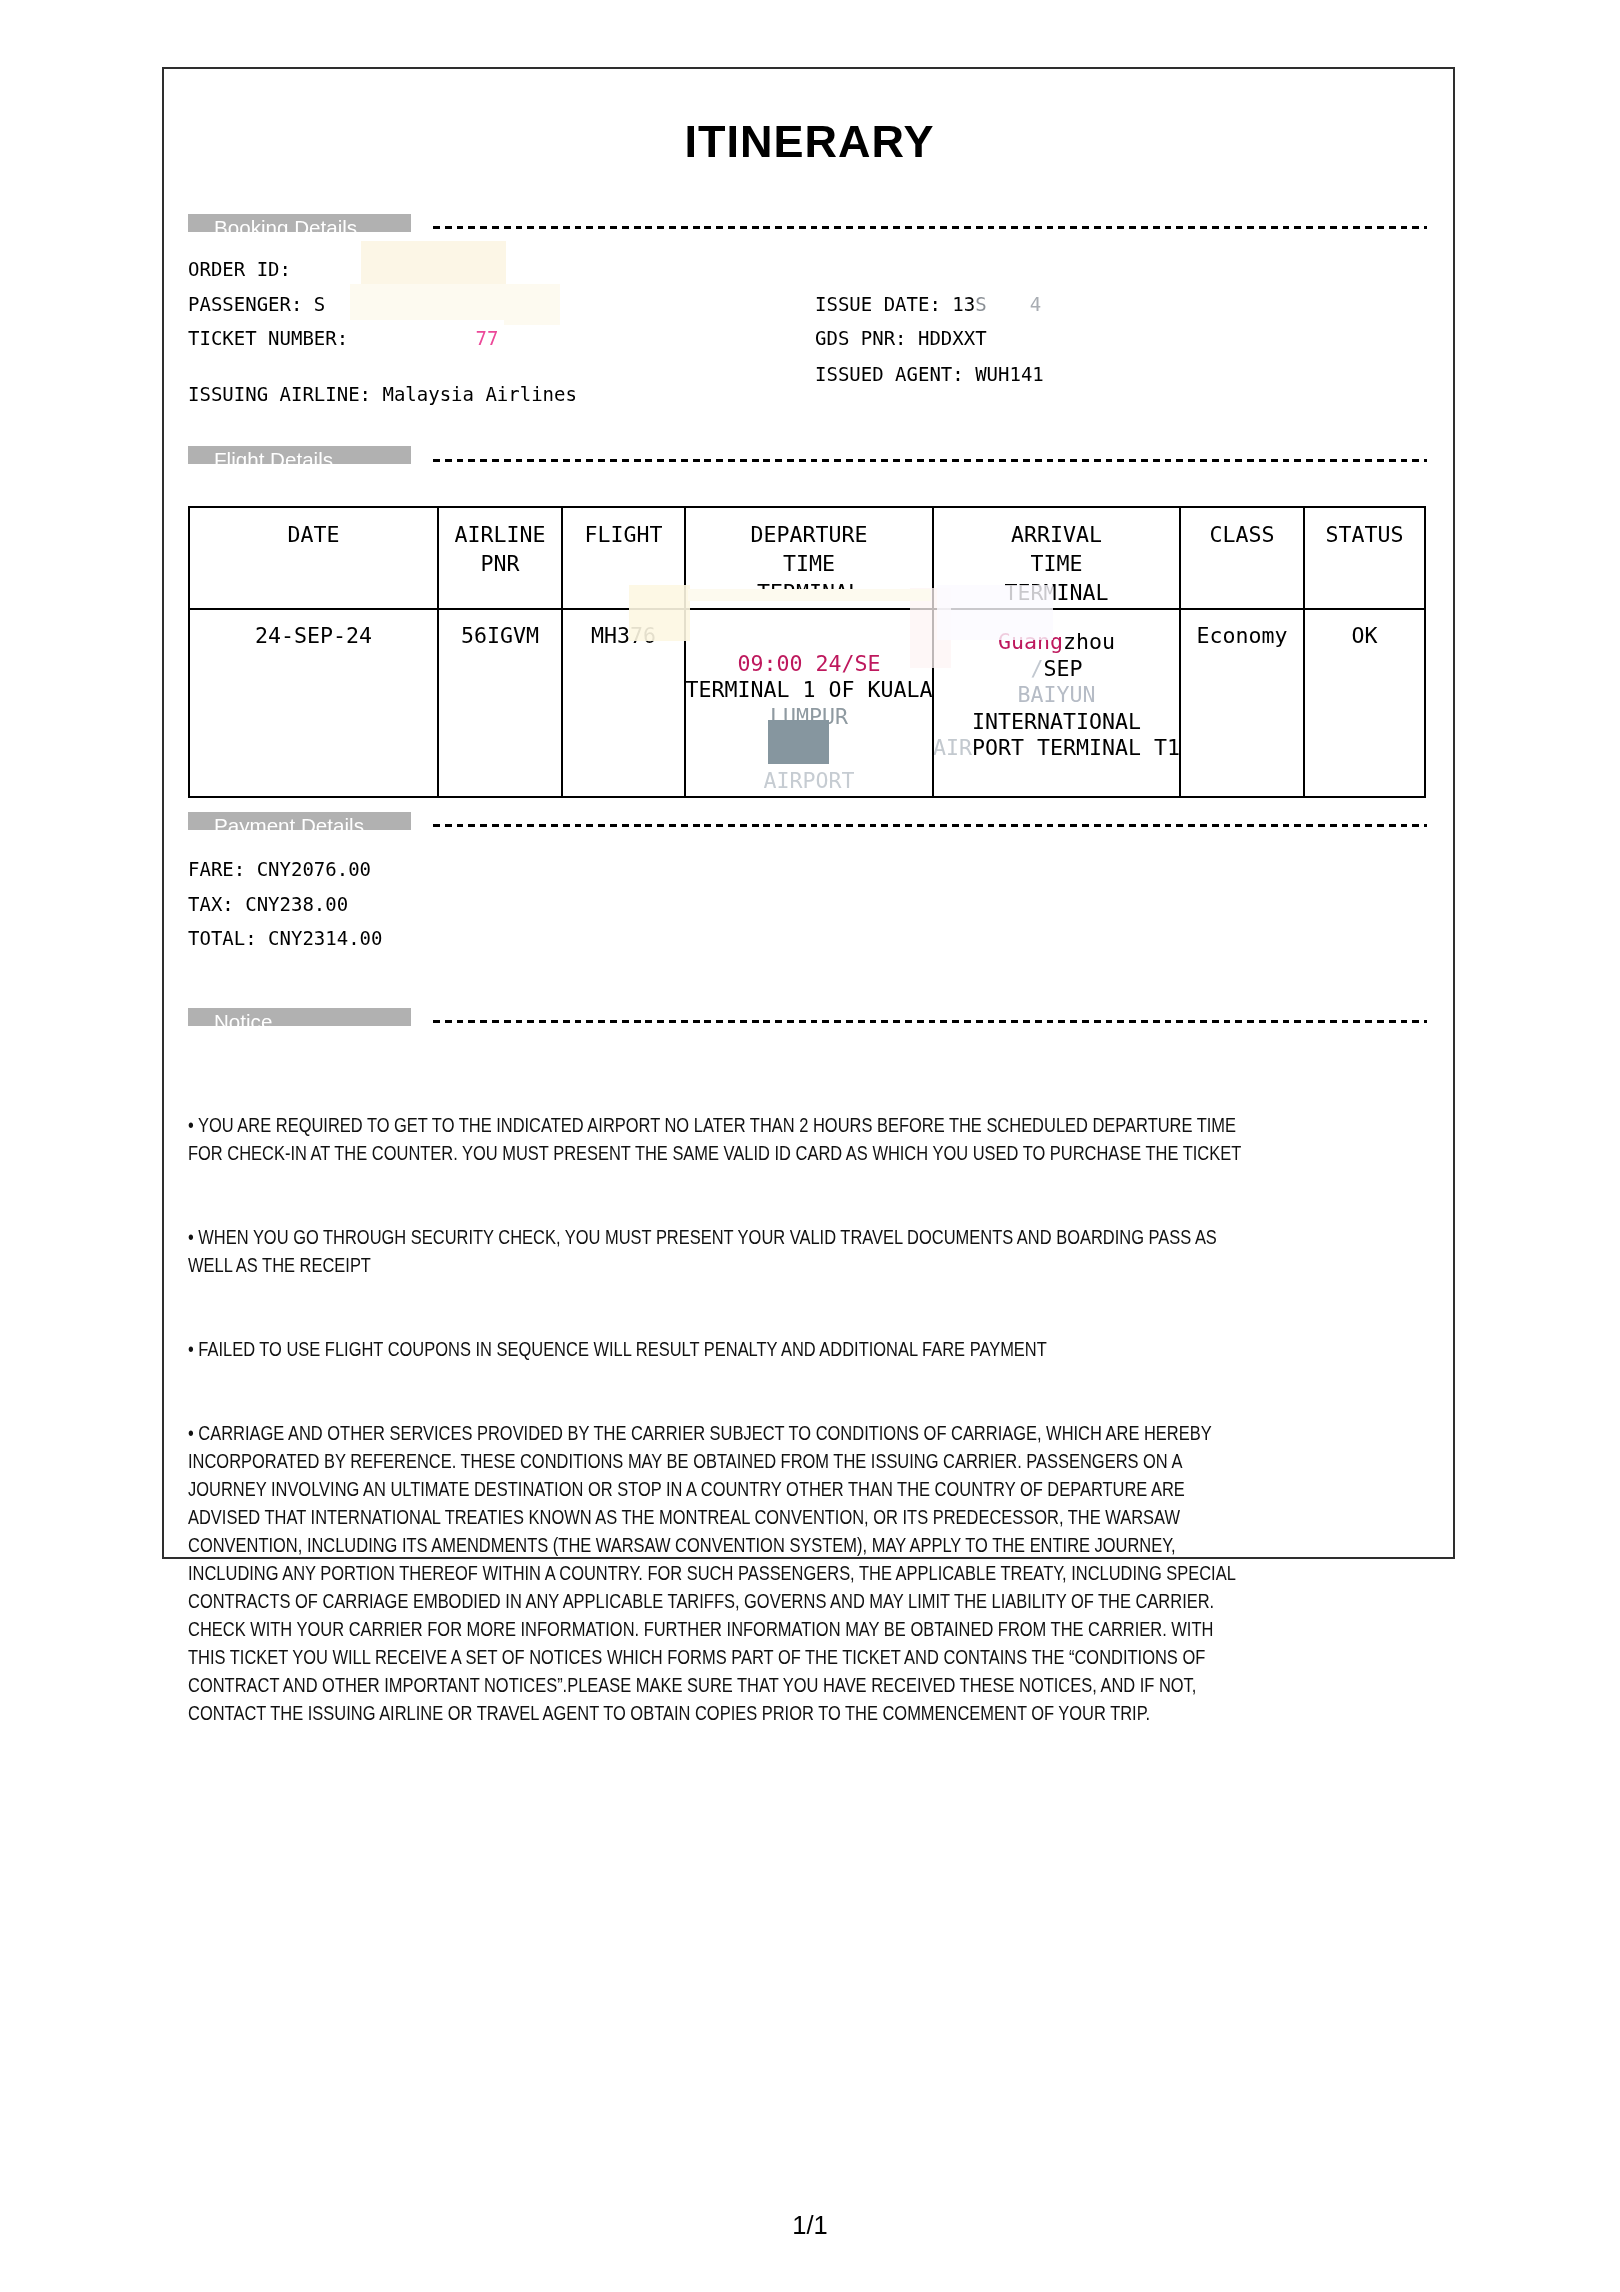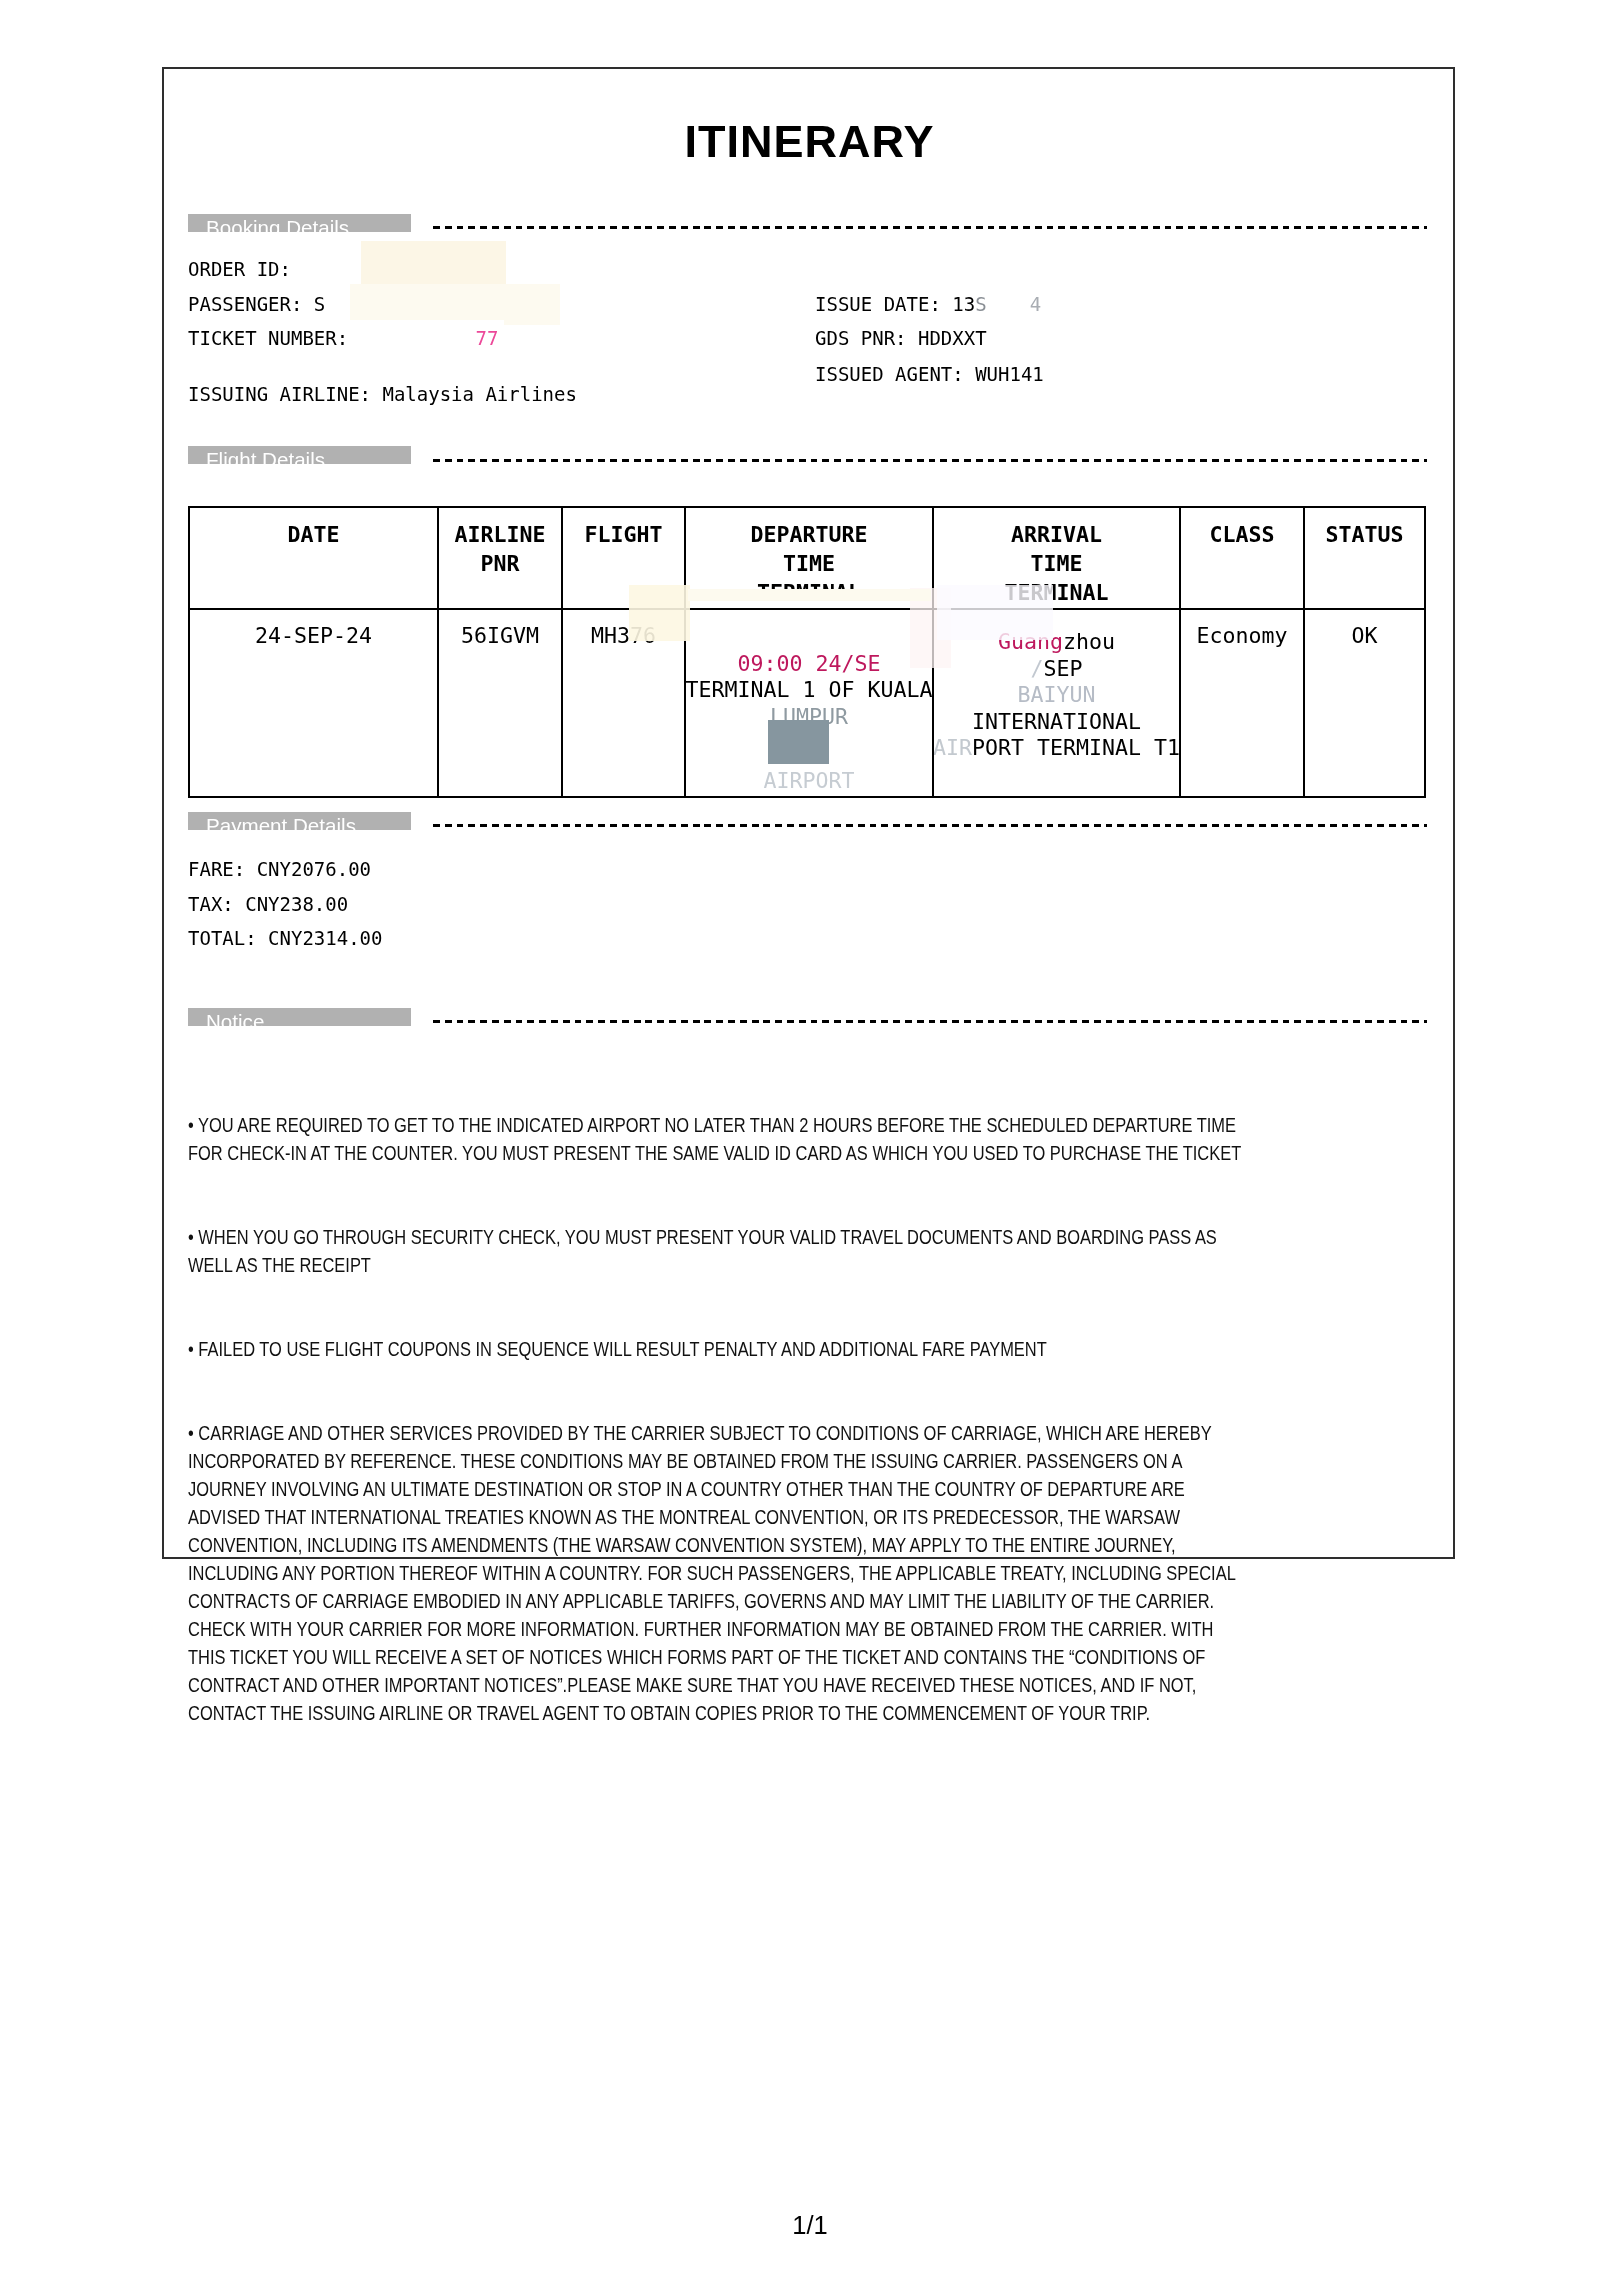--- a/index.html
+++ b/index.html
@@ -12,21 +12,21 @@
     border:2.9px solid #2e2e2e; background:#ffffff;
   }
   .title {
     position:absolute; left:162px; top:116px; width:1295px; margin:0;
     text-align:center; font-size:45px; font-weight:bold; color:#000;
     letter-spacing:1px; font-family:"Liberation Sans", sans-serif;
   }
   .section-bar {
     position:absolute; left:188px; width:223px; height:18px;
     background:#b1b1b1; color:#ffffff; font-size:20.6px; line-height:27.4px;
-    padding-left:18px; box-sizing:border-box;
+    padding-left:26px; box-sizing:border-box;
   }
   .dash-line {
     position:absolute; left:433px; width:994px; height:2.9px;
     background:repeating-linear-gradient(90deg,#000 0 6.9px,transparent 6.9px 11.8px);
   }
   .mono { font-family:"DejaVu Sans Mono", monospace; font-size:19px; color:#000; line-height:25.5px; white-space:pre; }
   .line { position:absolute; }
   
   .g-77 { color:#ec4899; margin-left:116px; }
   .g-s  { color:#8b9096; }
@@ -43,21 +43,21 @@
     position:absolute; left:188px; top:506px; border-collapse:collapse;
     table-layout:fixed; width:1237px;
     font-family:"DejaVu Sans Mono", monospace; font-size:21.6px; color:#000;
   }
   .flight-table th, .flight-table td {
     border:2px solid #000; padding:0; text-align:center; vertical-align:top;
     overflow:hidden;
   }
   .flight-table { border:2.9px solid #000; }
   .flight-table th {
-    font-weight:bold; white-space:pre-line; height:88px; padding-top:11.8px;
+    font-weight:normal; white-space:pre-line; height:88px; padding-top:11.8px;
     line-height:29px;
   }
   .flight-table td { height:173px; padding-top:13.7px; position:relative;margin-top:36px; }
   .flight-table tbody td { border-top:2.9px solid #000; }
   .stack { display:flex; flex-direction:column; align-items:center; padding-top:3.9px; }
   .stack div { line-height:26.5px; white-space:pre; }
   .gap-line { height:38px; }
   
   .redact { position:absolute; }
   .r-cream1 { left:361px; top:241px; width:145px; height:57px; background:#fcf6e6; }

